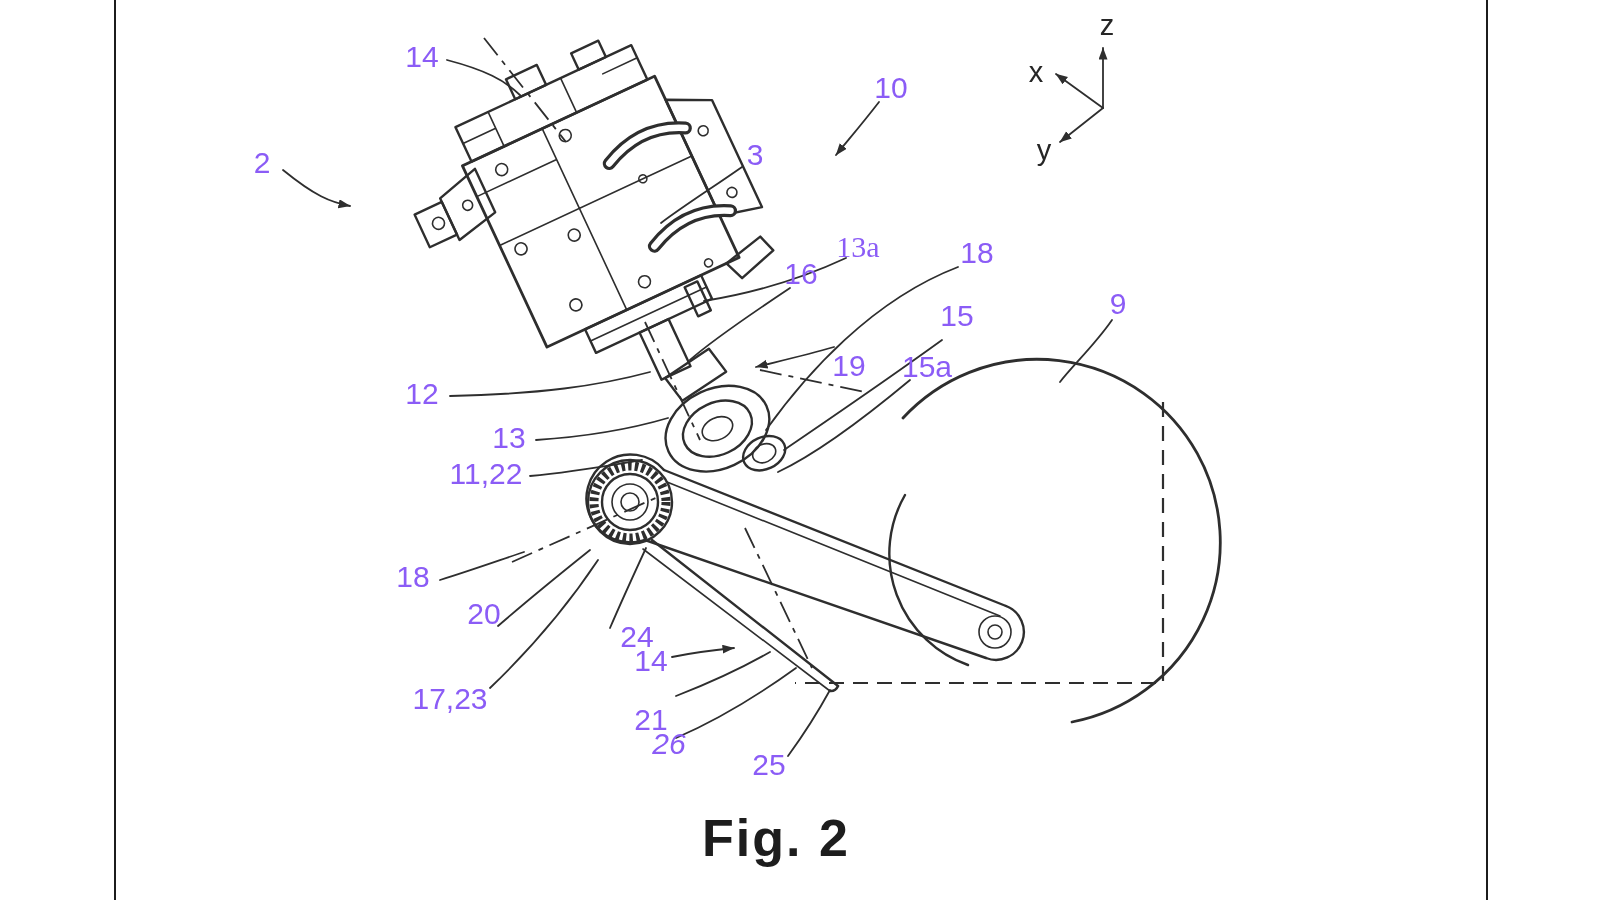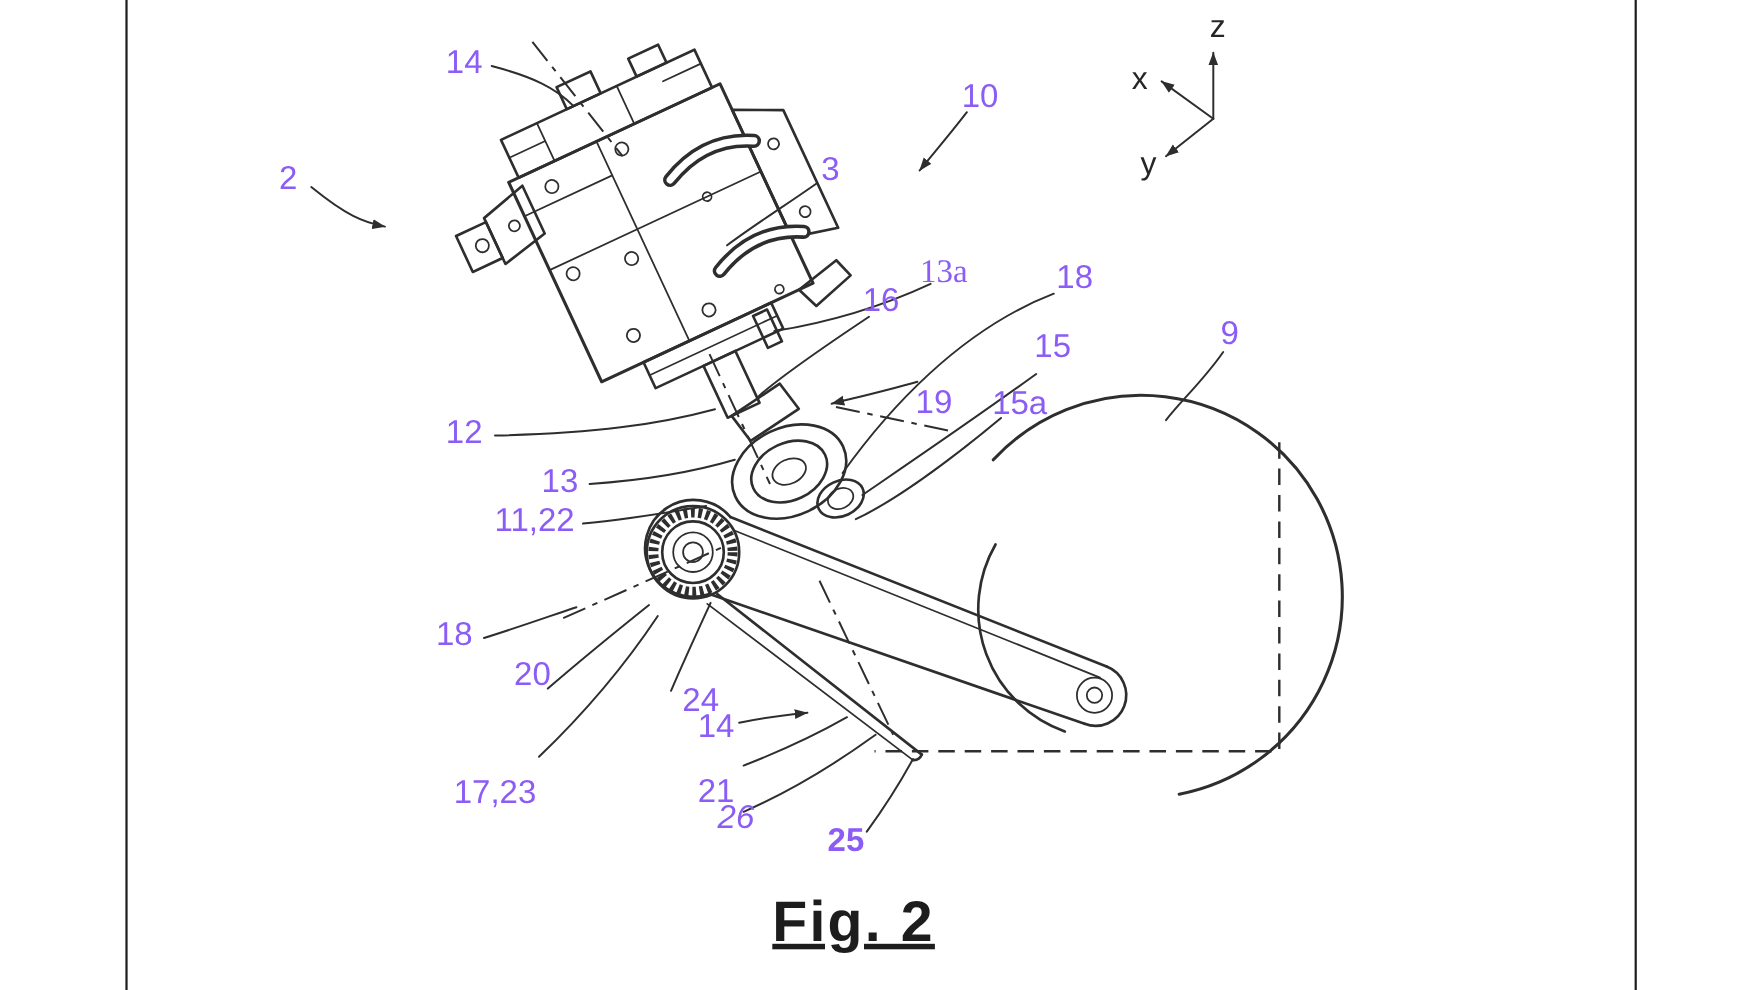--- a/index.html
+++ b/index.html
@@ -200,23 +200,23 @@
   <div class="ref" style="left:927px; top:367px;">15a</div>
   <div class="ref" style="left:1118px; top:304px;">9</div>
   <div class="ref" style="left:422px; top:394px;">12</div>
   <div class="ref" style="left:509px; top:438px;">13</div>
   <div class="ref" style="left:486px; top:474px;">11,22</div>
   <div class="ref" style="left:413px; top:577px;">18</div>
   <div class="ref" style="left:484px; top:614px;text-align:center;">20</div>
   <div class="ref" style="left:601px; top:637px;margin-left:36px;">24</div>
   <div class="ref" style="left:651px; top:661px;">14</div>
   <div class="ref" style="left:651px; top:700px;margin-top:20px;">21</div>
-  <div class="ref" style="left:450px; top:721px;">17,23</div>
+  <div class="ref" style="left:450px; top:699px;">17,23</div>
   <div class="ref" style="left:669px; top:744px;font-style:italic;">26</div>
-  <div class="ref" style="left:769px; top:765px;font-weight:bold;">25</div>
+  <div class="ref" style="left:769px; top:765px;">25</div>
 
   <div class="axis-label" style="left:1107px; top:25px;">z</div>
   <div class="axis-label" style="left:1036px; top:72px;">x</div>
   <div class="axis-label" style="left:1044px; top:150px;">y</div>
 
-  <div class="caption" style="left:776px; top:838px;text-decoration:underline;">Fig. 2</div>
+  <div class="caption" style="left:776px; top:838px;">Fig. 2</div>
 
 </div>
 
 </body></html>

